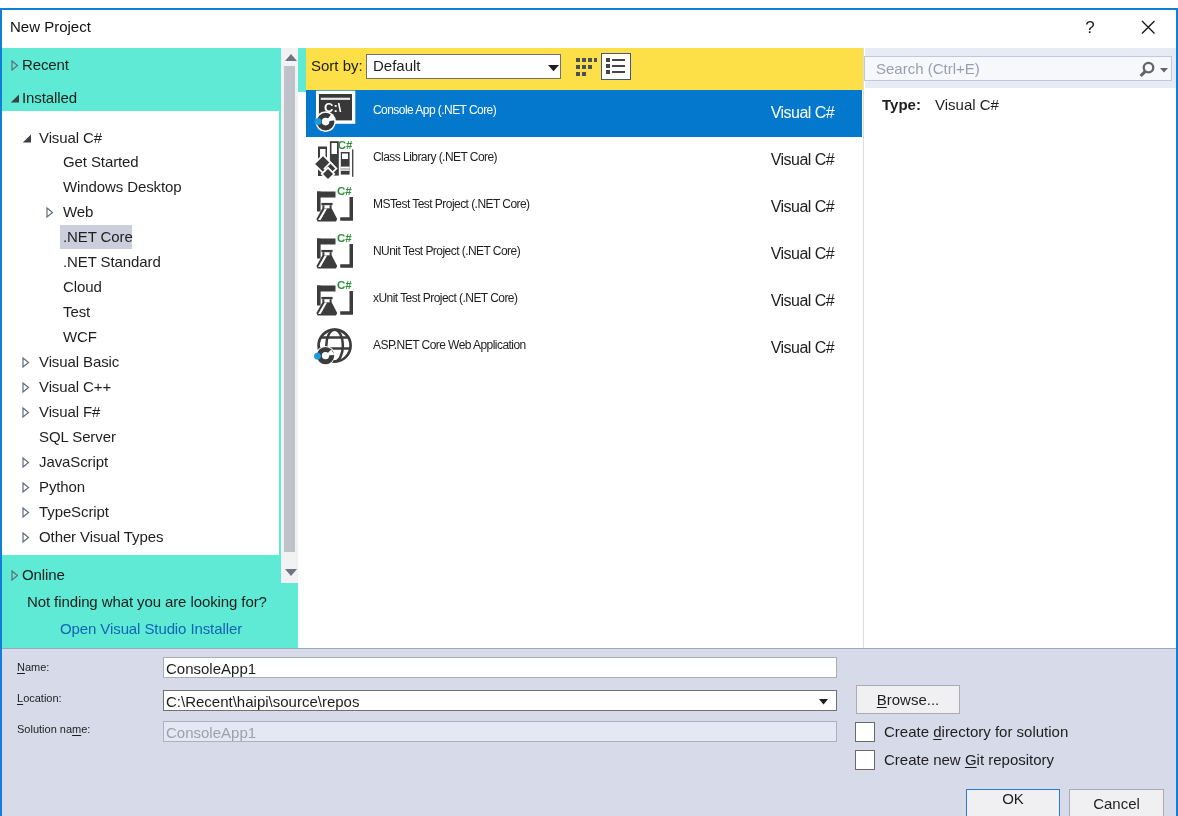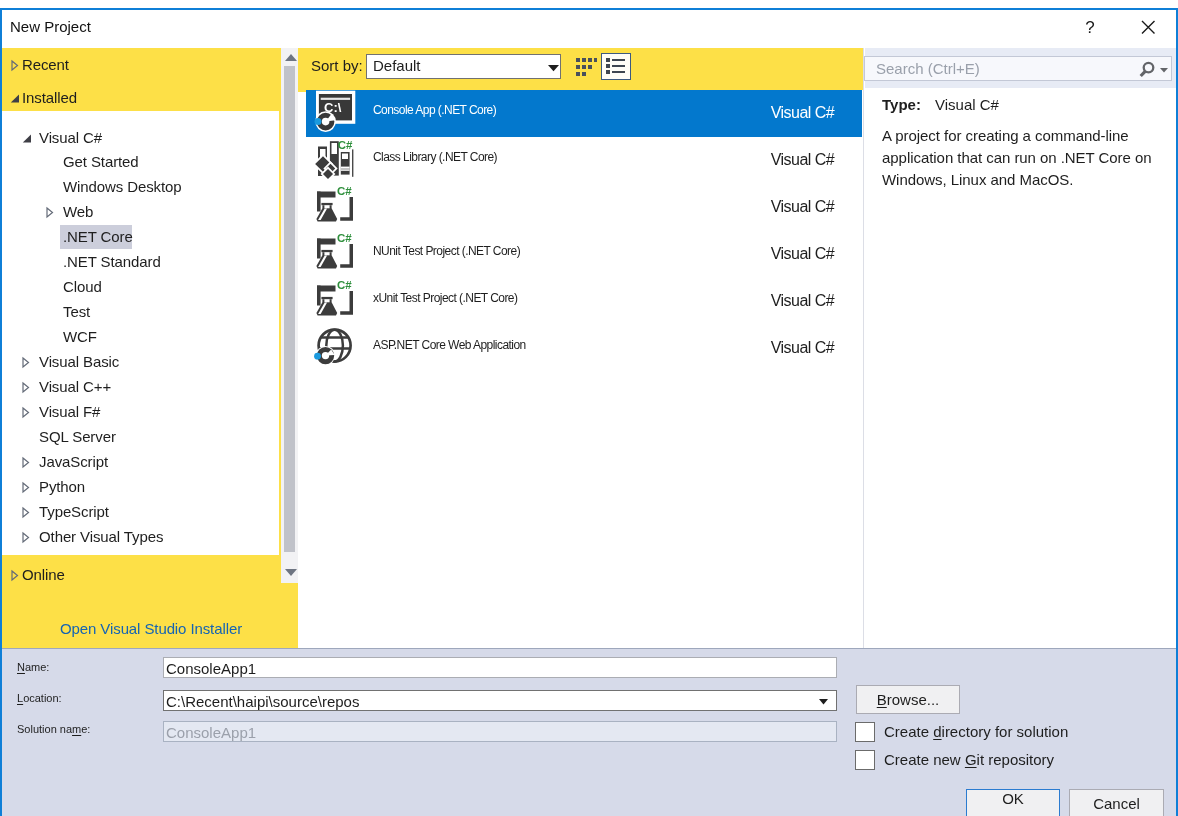--- a/index.html
+++ b/index.html
@@ -5,21 +5,21 @@
   * { margin:0; padding:0; box-sizing:border-box; }
   html,body { width:1178px; height:816px; overflow:hidden; }
   body { font-family:"Liberation Sans", sans-serif; color:#1e1e1e; background:#fff; position:relative; }
   .abs { position:absolute; }
   .win { position:absolute; left:0; top:8px; width:1178px; height:816px; border:2px solid #0f7fd7; background:#fff; }
   .title { position:absolute; left:0; top:0; width:1174px; height:38px; background:#fff; }
   .title .t { position:absolute; left:8px; top:8px; font-size:15px; color:#111; }
   .hlp { position:absolute; left:1076px; top:8px; width:24px; height:24px; font-size:17px; color:#1a1a1a; text-align:center; }
   .cls { position:absolute; left:1132px; top:6px; width:30px; height:26px; }
   
-  .leftp { position:absolute; left:0px; top:38px; width:304px; height:600px; background:#fde047;text-decoration:underline; }
+  .leftp { position:absolute; left:0px; top:38px; width:304px; height:600px; background:#5eead4;text-decoration:underline; }
   .treewhite { position:absolute; left:0; top:63px; width:277px; height:444px; background:#fff; }
   .sbtrack { position:absolute; left:279px; top:0px; width:17px; height:535px; background:#f2f2f4; }
   .sbthumb { position:absolute; left:3px; top:18px; width:11px; height:486px; background:#c0c2c9; }
   .tri-u { position:absolute; left:4px; top:6px; width:0; height:0; border-left:6px solid transparent; border-right:6px solid transparent; border-bottom:7px solid #6e7582; }
   .tri-d { position:absolute; left:4px; top:521px; width:0; height:0; border-left:6px solid transparent; border-right:6px solid transparent; border-top:7px solid #6e7582; }
   .trow { position:absolute; font-size:15px; letter-spacing:-0.1px; white-space:nowrap; }
   svg.glyph { position:absolute; overflow:visible; }
   .link { color:#1464b4; }
   
   .midp { position:absolute; left:304px; top:38px; width:558px; height:600px; background:#fff; }
@@ -108,20 +108,21 @@
     <div class="trow" style="left:37px;top:455px">TypeScript</div>
     <svg class="glyph" style="left:20px;top:484px" width="8" height="11">
         <path d="M1 1 L6.5 5.5 L1 10 Z" fill="none" stroke="#646b78" stroke-width="1.2"></path>
       </svg>
     <div class="trow" style="left:37px;top:480px">Other Visual Types</div>
 
     <svg class="glyph" style="left:9px;top:522px" width="8" height="11">
         <path d="M1 1 L6.5 5.5 L1 10 Z" fill="none" stroke="#646b78" stroke-width="1.2"></path>
       </svg>
     <div class="trow" style="left:20px;top:518px">Online</div>
+    <div class="trow" style="left:25px;top:545px">Not finding what you are looking for?</div>
     <div class="trow link" style="left:58px;top:572px">Open Visual Studio Installer</div>
 
     <div class="abs" style="left:296px;top:44px;width:8px;height:556px;background:#fff"></div>
     <div class="sbtrack">
       <div class="tri-u"></div>
       <div class="sbthumb"></div>
       <div class="tri-d"></div>
     </div>
   </div>
   <div class="midp" id="midp">
@@ -199,20 +200,21 @@
       <svg class="icn" viewBox="0 0 46 46">
         <path d="M7 8.5 H25.5 V14.5 H7 Z" fill="#3c3c3c"></path>
         <path d="M7 8.5 H10.6 V28.5 H7 Z" fill="#3c3c3c"></path>
         <path d="M39.5 14 H43 V37.8 H30.2 V34.3 H39.5 Z" fill="#3c3c3c"></path>
         <path d="M11.4 19.9 H22.6 V22.2 H11.4 Z" fill="#3c3c3c"></path>
         <path d="M12.4 22.2 H21.6 V25.3 L27.2 36 L26 38.6 H7.6 L6.4 36 L12.4 25.3 Z" fill="#3c3c3c"></path>
         <rect x="14.4" y="22.2" width="5.2" height="3.1" fill="#fff"></rect>
         <path d="M14.7 25.4 H17.1 L10.6 37.1 H8.1 Z" fill="#fff"></path>
         <text x="27" y="12.4" font-size="11.5" font-weight="bold" fill="#2e8f3c" font-family="Liberation Sans">C#</text>
       </svg>
+      <div class="nm">MSTest Test Project (.NET Core)</div>
       <div class="vc">Visual C#</div>
     </div>
     <div class="row" style="top:183px">
       <svg class="icn" viewBox="0 0 46 46">
         <path d="M7 8.5 H25.5 V14.5 H7 Z" fill="#3c3c3c"></path>
         <path d="M7 8.5 H10.6 V28.5 H7 Z" fill="#3c3c3c"></path>
         <path d="M39.5 14 H43 V37.8 H30.2 V34.3 H39.5 Z" fill="#3c3c3c"></path>
         <path d="M11.4 19.9 H22.6 V22.2 H11.4 Z" fill="#3c3c3c"></path>
         <path d="M12.4 22.2 H21.6 V25.3 L27.2 36 L26 38.6 H7.6 L6.4 36 L12.4 25.3 Z" fill="#3c3c3c"></path>
         <rect x="14.4" y="22.2" width="5.2" height="3.1" fill="#fff"></rect>
@@ -259,21 +261,20 @@
             <circle cx="7.5" cy="6.6" r="4.8" fill="none" stroke="#636569" stroke-width="2.3"></circle>
             <path d="M4.2 10.4 L-0.3 15" stroke="#636569" stroke-width="3.2"></path>
           </svg>
         <svg class="glyph" style="left:295px;top:11px" width="9" height="5">
             <path d="M0 0 L8 0 L4 4.5 Z" fill="#636569"></path>
           </svg>
       </div>
     </div>
     <div class="abs" style="left:17px;top:48px;font-size:15px"><b>Type:</b></div>
     <div class="abs" style="left:70px;top:48px;font-size:15px">Visual C#</div>
-    <div class="abs" style="left:17px;top:77px;font-size:15px;line-height:22px;letter-spacing:-0.05px">A project for creating a command-line<br>application that can run on .NET Core on<br>Windows, Linux and MacOS.</div>
   </div>
   <div class="botp" id="botp">
     <div class="lbl" style="top:12px"><u>N</u>ame:</div>
     <div class="fld" style="top:8px;height:21px;border:1px solid #abadb3">
         <span style="position:absolute;left:2px;top:2px">ConsoleApp1</span>
       </div>
     <div class="lbl" style="top:43px"><u>L</u>ocation:</div>
     <div class="fld" style="top:41px;height:21px;border:1px solid #717171">
         <span style="position:absolute;left:2px;top:2px">C:\Recent\haipi\source\repos</span>
       <svg class="glyph" style="left:655px;top:8px" width="10" height="6">

